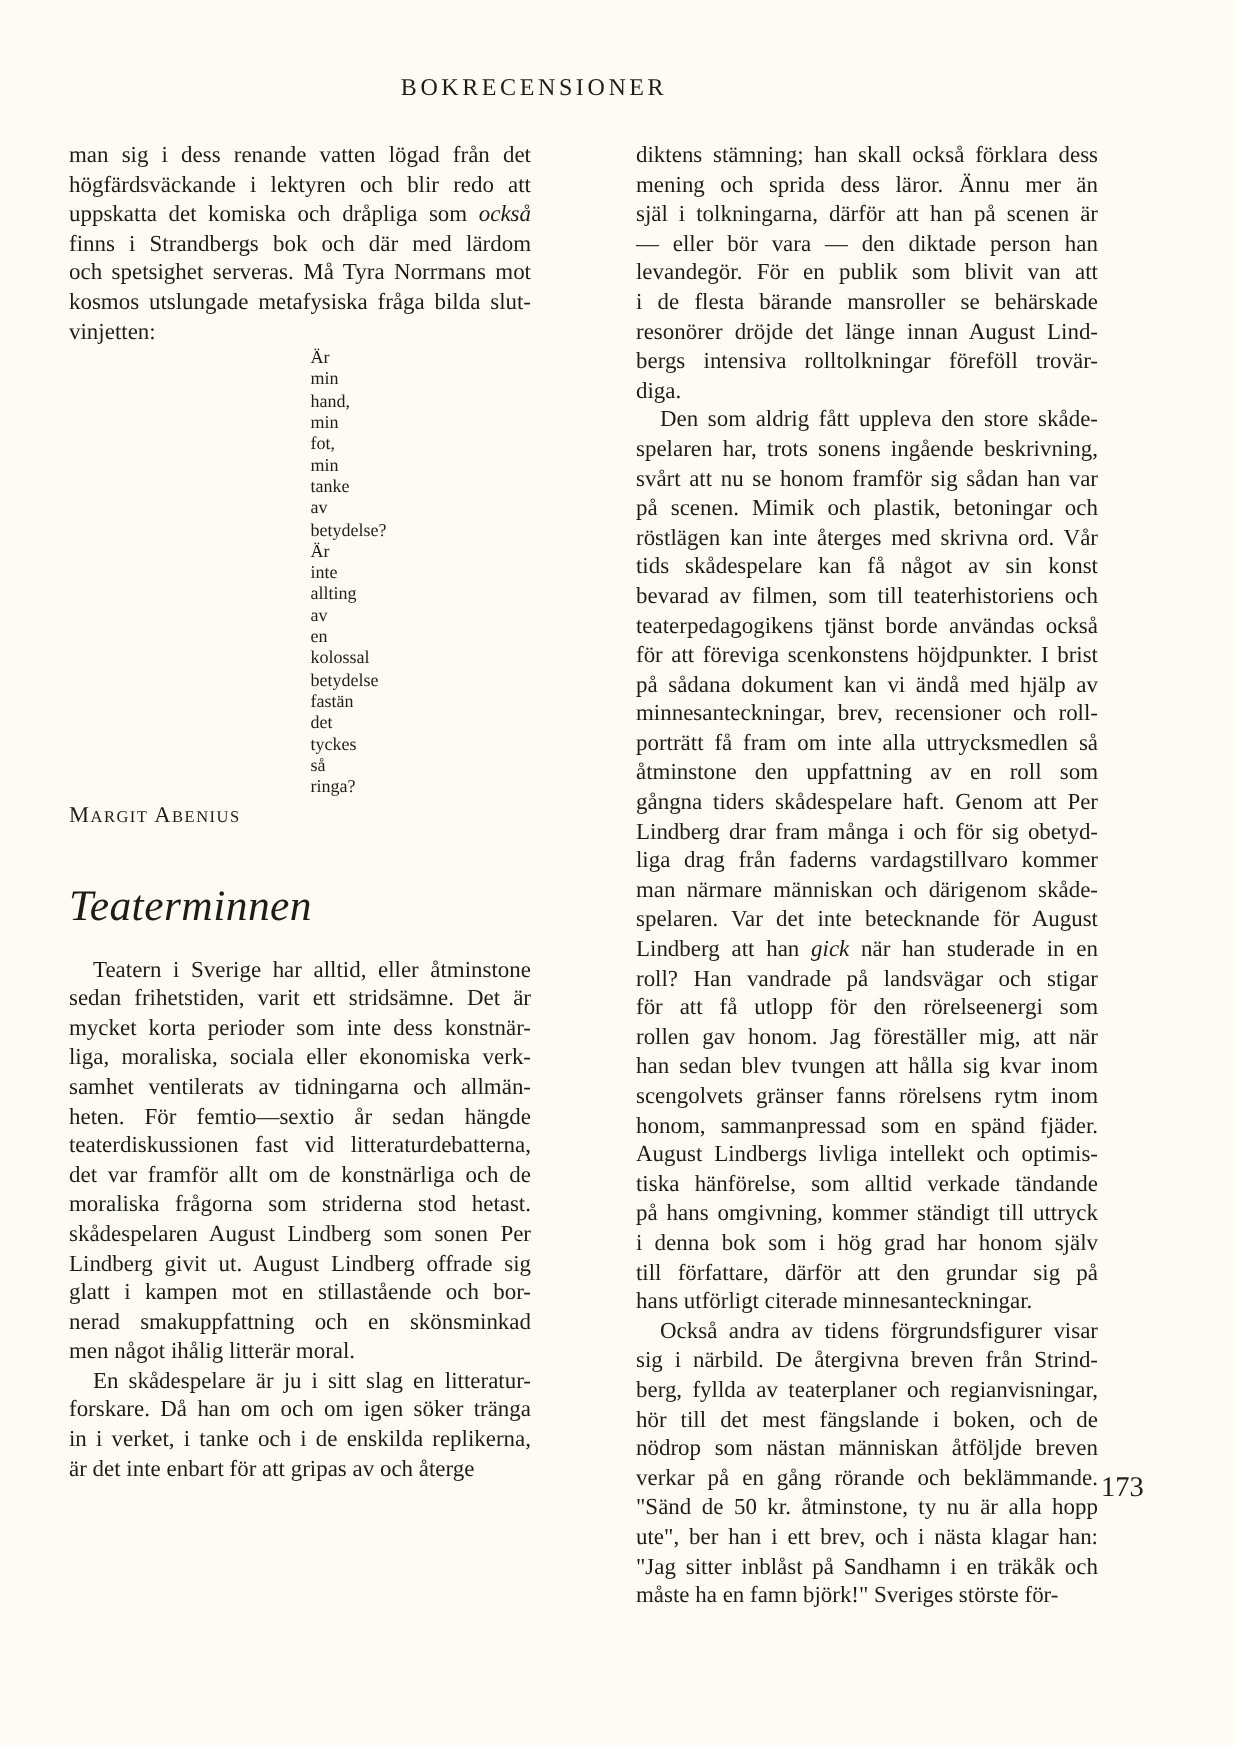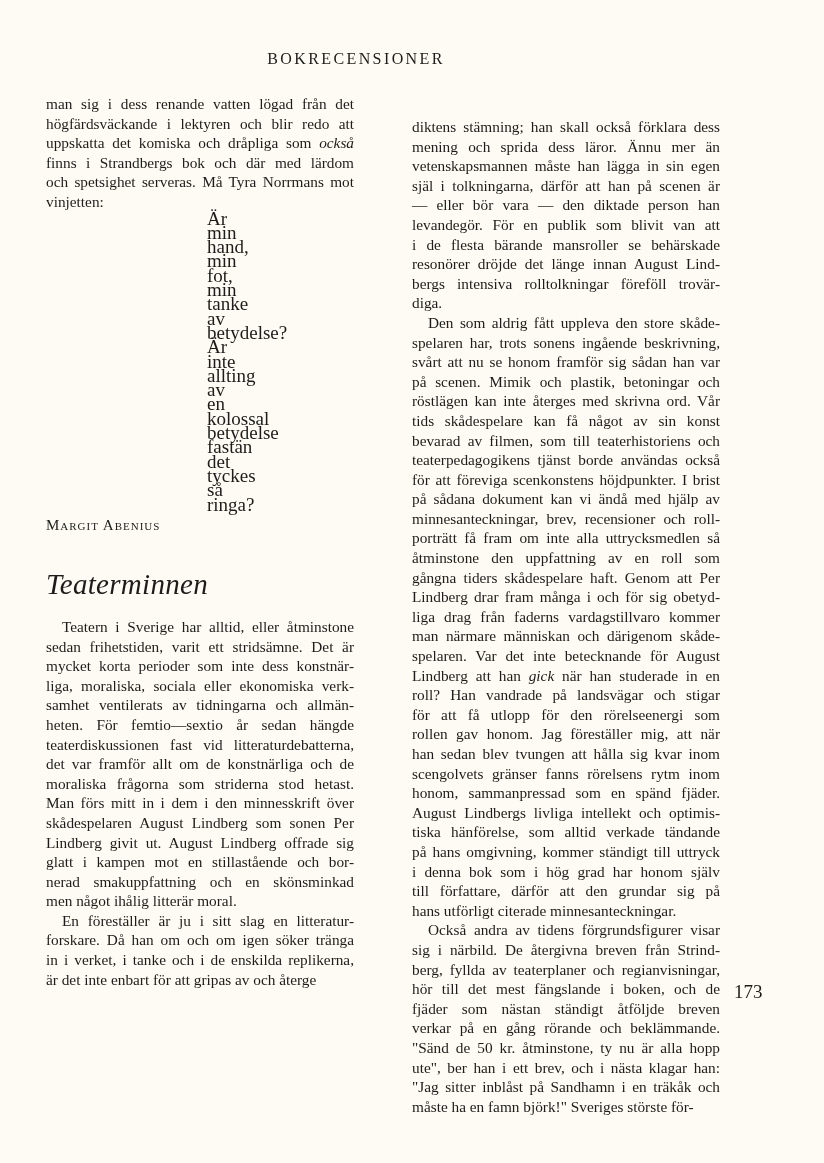--- a/index.html
+++ b/index.html
@@ -9,44 +9,45 @@
   }
   .header {
     position:absolute; top:50px; left:0; width:712px; text-align:center;
     font-size:16px; letter-spacing:2.4px;
   }
   .col {
     position:absolute; top:94px; width:308px;
     font-size:15.3px; line-height:19.6px;
   }
   .col.left { left:46px; }
-  .col.right { left:412px;margin-top:23px; }
+  .col.right { left:424px; }
   .ln { display:block; white-space:nowrap; text-align:justify; text-align-last:justify; height:19.6px; }
   .ln.last { text-align-last:left; }
   .ln.indent { padding-left:16px; }
-  .poem { margin-left:161px; font-size:19px; line-height:14.3px; }
+  .poem { margin-left:161px; font-size:12px; line-height:14.3px; }
   .poem span { display:block; }
   .sig { text-align:left; font-variant:small-caps; letter-spacing:1px; margin-top:4px; font-size:15px; }
   .title { font-style:italic; font-size:29px; margin-top:40px; margin-bottom:22px; letter-spacing:0.3px; }
   .biblio { text-align:center; line-height:19.6px; margin-bottom:4px; }
   .sc { font-variant:small-caps; }
   em { font-style:italic; }
   .pagenum { position:absolute; top:981px; left:734px; font-size:19px; }
 </style>
 </head>
 <body>
 
 <div class="header">BOKRECENSIONER</div>
 
 <div class="col left">
   <span class="ln">man sig i dess renande vatten lögad från det</span>
   <span class="ln">högfärdsväckande i lektyren och blir redo att</span>
   <span class="ln"><span>uppskatta det komiska och dråpliga som </span><em>också</em></span>
   <span class="ln">finns i Strandbergs bok och där med lärdom</span>
   <span class="ln">och spetsighet serveras. Må Tyra Norrmans mot</span>
+  <span class="ln">kosmos utslungade metafysiska fråga bilda slut-</span>
   <span class="ln last">vinjetten:</span>
 
   <div class="poem" id="poem">
       <span>Är</span>
       <span>min</span>
       <span>hand,</span>
       <span>min</span>
       <span>fot,</span>
       <span>min</span>
       <span>tanke</span>
@@ -74,37 +75,35 @@
   <div id="left-body">
       <span class="ln indent">Teatern i Sverige har alltid, eller åtminstone</span>
       <span class="ln">sedan frihetstiden, varit ett stridsämne. Det är</span>
       <span class="ln">mycket korta perioder som inte dess konstnär-</span>
       <span class="ln">liga, moraliska, sociala eller ekonomiska verk-</span>
       <span class="ln">samhet ventilerats av tidningarna och allmän-</span>
       <span class="ln">heten. För femtio—sextio år sedan hängde</span>
       <span class="ln">teaterdiskussionen fast vid litteraturdebatterna,</span>
       <span class="ln">det var framför allt om de konstnärliga och de</span>
       <span class="ln">moraliska frågorna som striderna stod hetast.</span>
-      <span class="ln">Man förs mitt in i dem i den minnesskrift över</span>
       <span class="ln">skådespelaren August Lindberg som sonen Per</span>
       <span class="ln">Lindberg givit ut. August Lindberg offrade sig</span>
       <span class="ln">glatt i kampen mot en stillastående och bor-</span>
       <span class="ln">nerad smakuppfattning och en skönsminkad</span>
       <span class="ln last">men något ihålig litterär moral.</span>
-      <span class="ln indent">En föreställer är ju i sitt slag en litteratur-</span>
+      <span class="ln indent">En skådespelare är ju i sitt slag en litteratur-</span>
       <span class="ln">forskare. Då han om och om igen söker tränga</span>
       <span class="ln">in i verket, i tanke och i de enskilda replikerna,</span>
       <span class="ln last">är det inte enbart för att gripas av och återge</span>
     </div>
 </div>
 
 <div class="col right" id="right-col">
     <span class="ln">diktens stämning; han skall också förklara dess</span>
     <span class="ln">mening och sprida dess läror. Ännu mer än</span>
-    <span class="ln">vetenskapsmannen måste han lägga in sin egen</span>
     <span class="ln">själ i tolkningarna, därför att han på scenen är</span>
     <span class="ln">— eller bör vara — den diktade person han</span>
     <span class="ln">levandegör. För en publik som blivit van att</span>
     <span class="ln">i de flesta bärande mansroller se behärskade</span>
     <span class="ln">resonörer dröjde det länge innan August Lind-</span>
     <span class="ln">bergs intensiva rolltolkningar föreföll trovär-</span>
     <span class="ln last">diga.</span>
     <span class="ln indent">Den som aldrig fått uppleva den store skåde-</span>
     <span class="ln">spelaren har, trots sonens ingående beskrivning,</span>
     <span class="ln">svårt att nu se honom framför sig sådan han var</span>
@@ -133,21 +132,21 @@
     <span class="ln">August Lindbergs livliga intellekt och optimis-</span>
     <span class="ln">tiska hänförelse, som alltid verkade tändande</span>
     <span class="ln">på hans omgivning, kommer ständigt till uttryck</span>
     <span class="ln">i denna bok som i hög grad har honom själv</span>
     <span class="ln">till författare, därför att den grundar sig på</span>
     <span class="ln last">hans utförligt citerade minnesanteckningar.</span>
     <span class="ln indent">Också andra av tidens förgrundsfigurer visar</span>
     <span class="ln">sig i närbild. De återgivna breven från Strind-</span>
     <span class="ln">berg, fyllda av teaterplaner och regianvisningar,</span>
     <span class="ln">hör till det mest fängslande i boken, och de</span>
-    <span class="ln">fjäder som nästan ständigt åtföljde breven</span>
+    <span class="ln">nödrop som nästan människan åtföljde breven</span>
     <span class="ln">verkar på en gång rörande och beklämmande.</span>
     <span class="ln">"Sänd de 50 kr. åtminstone, ty nu är alla hopp</span>
     <span class="ln">ute", ber han i ett brev, och i nästa klagar han:</span>
     <span class="ln">"Jag sitter inblåst på Sandhamn i en träkåk och</span>
     <span class="ln last">måste ha en famn björk!" Sveriges störste för-</span>
   </div>
 
 <div class="pagenum">173</div>
 
 </body></html>

